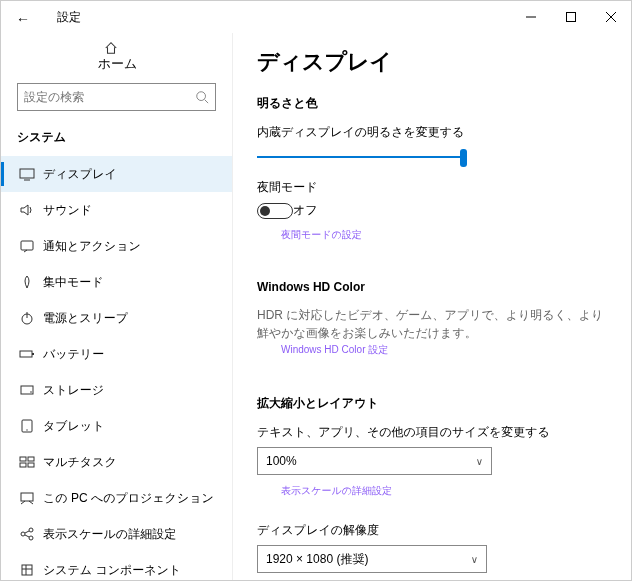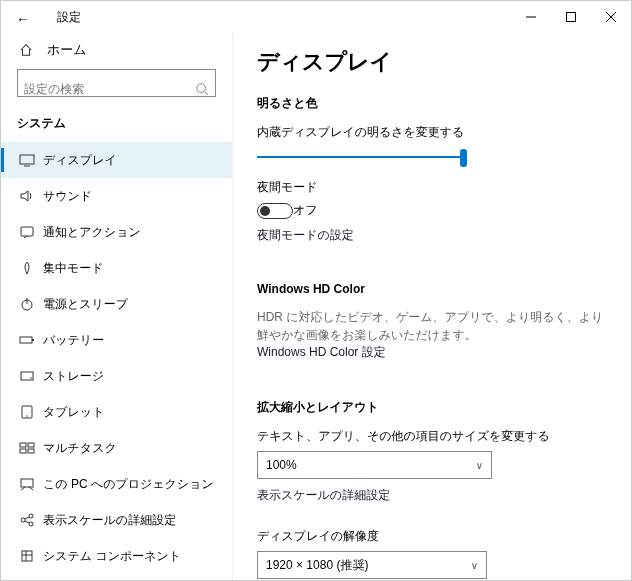--- a/index.html
+++ b/index.html
@@ -4,44 +4,44 @@
 <style>
 * { box-sizing: border-box; margin: 0; padding: 0; font-family: "Yu Gothic UI", "Segoe UI", Meiryo, sans-serif; }
 body { width: 632px; height: 581px; overflow: hidden; background: #fff; color: #000; font-size: 12px; border: 1px solid #ccc; }
 .titlebar { display: flex; align-items: center; height: 32px; padding-left: 8px; }
 .titlebar .back { width: 28px; text-align: center; font-size: 14px; }
 .titlebar .title { flex: 1; padding-left: 20px; font-size: 12px; }
 .titlebar .winbtn { width: 40px; height: 32px; display: flex; align-items: center; justify-content: center; font-size: 10px; }
 .winbtn svg { width: 10px; height: 10px; }
 .content { display: flex; height: calc(100% - 32px); }
 .sidebar { width: 232px; border-right: 1px solid #eee; overflow: hidden; }
-.home { display: flex; align-items: center; padding: 8px 16px 10px 18px; font-size: 13px; }
+.home { display: flex; align-items: center; padding: 8px 16px 10px 18px; font-size: 13px; flex-direction: column; }
 .home .icon { margin-right: 14px; }
 .searchwrap { padding: 0 16px 10px 16px; }
-.search { display: flex; align-items: flex-start; border: 1px solid #888; height: 28px; padding: 12px 6px; }
+.search { display: flex; align-items: center; border: 1px solid #888; height: 28px; padding: 4px 6px; }
 .search input { border: none; outline: none; flex: 1; font-size: 12px; color: #666; background: transparent; }
 .search .sicon { color: #666; }
 .category { padding: 8px 16px 10px 16px; font-size: 12px; font-weight: 600; }
 .nav { }
 .nav-item { display: flex; align-items: center; height: 36px; padding-left: 18px; font-size: 12px; position: relative; }
 .nav-item.sel { background: #e6f2fa; }
 .nav-item.sel::before { content: ""; position: absolute; left: 0; top: 6px; bottom: 6px; width: 3px; background: #0078d4; }
 .nav-item .icon { width: 24px; display: inline-flex; color: #333; }
 .nav-item .lbl { }
 .main { flex: 1; padding: 14px 24px 0 24px; overflow: hidden; }
 h1 { font-size: 22px; font-weight: 600; margin-bottom: 18px; }
 h2 { font-size: 12px; font-weight: 700; margin: 6px 0 12px 0; }
 .sublabel { font-size: 12px; margin-bottom: 6px; }
 .slider { position: relative; height: 22px; margin-bottom: 10px; width: 210px; }
 .slider .track { position: absolute; top: 9px; left: 0; right: 0; height: 2px; background: #0078d4; }
 .slider .thumb { position: absolute; top: 2px; right: 0; width: 7px; height: 18px; background: #0078d4; border-radius: 3px; }
 .toggle-row { display: flex; align-items: center; margin-bottom: 8px; }
 .toggle { width: 36px; height: 16px; border: 1px solid #333; border-radius: 10px; position: relative; }
 .toggle .knob { position: absolute; left: 2px; top: 2px; width: 10px; height: 10px; border-radius: 50%; background: #333; }
-.link { color: #0f172a; font-size: 12px; margin-bottom: 18px; display: inline-block; }
+.link { color: #8b5cf6; font-size: 10px; margin-bottom: 18px; display: inline-block; margin-left: 24px; }
 .desc { color: #666; font-size: 12px; line-height: 1.5; }
 .select { display: flex; align-items: center; justify-content: space-between; border: 1px solid #888; height: 28px; width: 235px; padding: 0 8px; font-size: 12px; margin-bottom: 8px; }
 .select.wide { width: 230px; }
 .chev { font-size: 10px; color: #555; }
 .section-gap { height: 14px; }
 svg { display: block; }
 </style>
 </head>
 <body>
 

